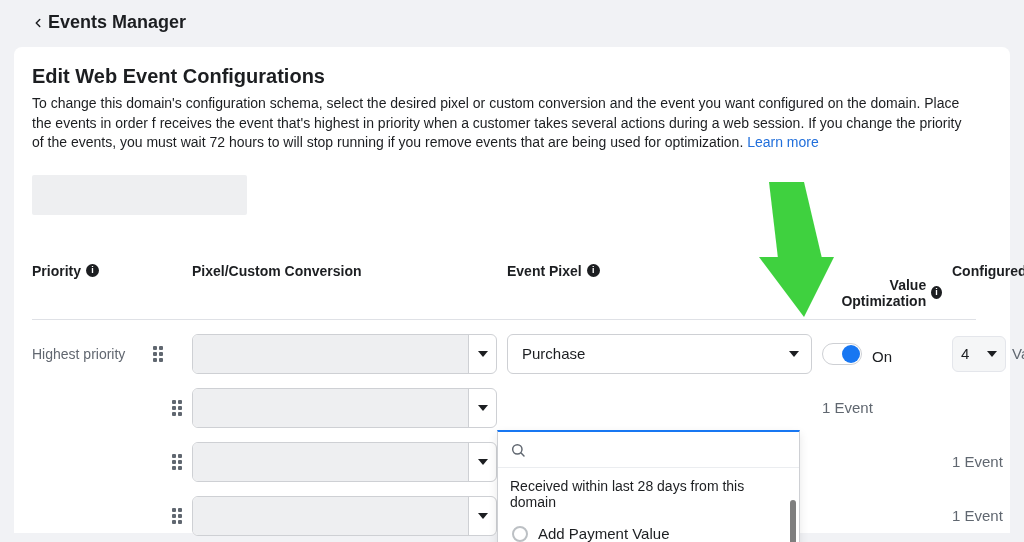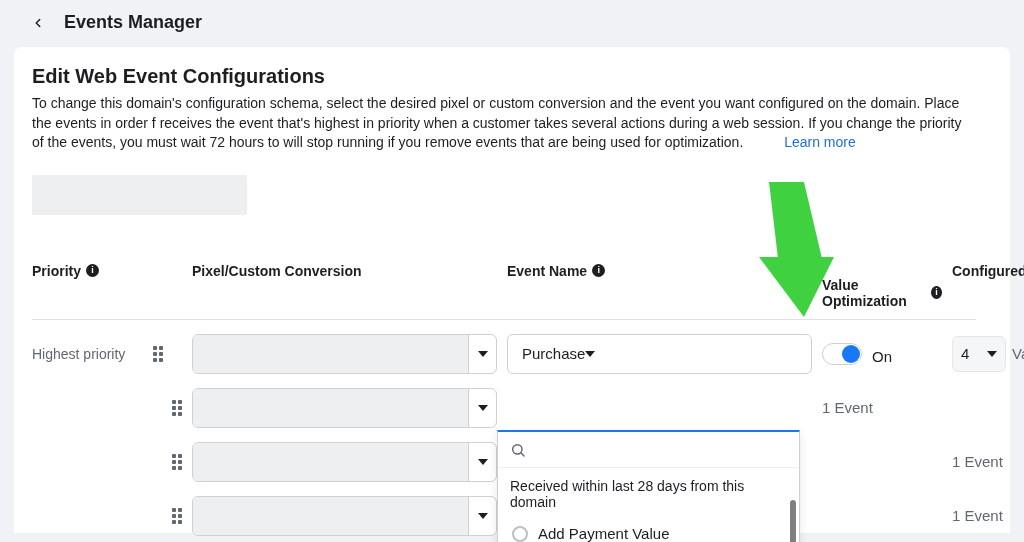--- a/index.html
+++ b/index.html
@@ -1,34 +1,34 @@
 <!DOCTYPE html>
 <html><head>
 <meta charset="utf-8">
 <style>
   * { box-sizing: border-box; font-family: Helvetica, Arial, sans-serif; }
   html, body { margin:0; padding:0; background:#f1f2f5; color:#1c1e21; width:1024px; height:542px; overflow:hidden; }
-  .header { display:flex; align-items:center; gap:16px; padding:12px 28px 14px 28px; }
+  .header { display:flex; align-items:center; padding:12px 28px 14px 28px; }
   .header .back-btn { width:20px; height:20px; cursor:pointer; display:flex; align-items:center; justify-content:center; }
   .header .title { font-size:18px; font-weight:700; }
   .panel { background:#fff; margin:0 14px; padding:18px 34px 0 18px; border-top-left-radius:8px; border-top-right-radius:8px; height:486px; position:relative; }
   .panel h2 { margin:0 0 6px 0; font-size:20px; font-weight:700; }
   .panel .desc { font-size:14px; color:#1c1e21; line-height:1.4; }
-  .panel .desc a { color:#216fdb; text-decoration:none;margin-left:37px; }
+  .panel .desc a { color:#216fdb; text-decoration:none; }
   .redacted { background:#eeeff1; height:40px; width:215px; margin-top:22px; margin-bottom:18px; border-radius:2px; }
   .cols { display:grid; grid-template-columns: 150px 305px 305px 120px 100px; align-items:center; column-gap:10px; }
-  .thead { border-bottom:1px solid #dfe1e6; padding-bottom:10px; margin-bottom:14px; }
+  .thead { border-bottom:1px solid #dfe1e6; padding-bottom:10px; margin-bottom:14px;text-align:right; }
   .th { font-size:14px; font-weight:700; display:flex; align-items:center; gap:5px; color:#1c1e21; }
   .th.right { justify-content:flex-start;margin-top:44px; }
   .info-icon { width:13px; height:13px; border-radius:50%; background:#1c1e21; color:#fff; font-size:9px; font-weight:700; display:inline-flex; align-items:center; justify-content:center; line-height:1;}
   .row { margin-bottom:14px; }
   .priority-label { font-size:14px; color:#616770; }
   .handle { display:inline-grid; grid-template-columns:repeat(2,4px); grid-auto-rows:4px; gap:2px; cursor:grab; margin-left:8px; }
   .handle span { width:4px; height:4px; background:#606770; border-radius:1px; }
-  .select { background:#fff; border:1px solid #ced0d4; border-radius:6px; height:40px; display:flex; align-items:center; justify-content:flex-start; padding:0 12px 0 14px; font-size:15px; color:#1c1e21; cursor:pointer; position:relative; }
+  .select { background:#fff; border:1px solid #ced0d4; border-radius:6px; height:40px; display:flex; align-items:center; justify-content:space-between; padding:0 12px 0 14px; font-size:15px; color:#1c1e21; cursor:pointer; position:relative; }
   .select.redacted-sel { padding:0; }
   .select.redacted-sel .redbox { background:#eeeff1; flex:1; height:100%; border-top-left-radius:5px; border-bottom-left-radius:5px; margin-right:0; }
   .select.redacted-sel .caret-wrap { width:28px; display:flex; align-items:center; justify-content:center; border-left:1px solid #ced0d4; height:100%; }
   .select.active { border:2px solid #1877f2; padding:0 11px 0 13px; }
   .caret { width:0; height:0; border-left:5px solid transparent; border-right:5px solid transparent; border-top:6px solid #1c1e21; }
   .toggle { width:40px; height:22px; background:#fff; border:1px solid #ced0d4; border-radius:12px; position:relative; cursor:pointer; }
   .toggle .knob { position:absolute; width:18px; height:18px; background:#1877f2; border-radius:50%; top:1px; right:1px; transition:0.15s; }
   .toggle-wrap { display:flex; align-items:flex-end; gap:10px; font-size:15px; }
   .small-select { background:#f5f6f7; border:1px solid #e4e6eb; border-radius:6px; height:36px; width:54px; display:flex; align-items:center; justify-content:space-between; padding:0 8px; font-size:15px; cursor:pointer; }
   .events-count { font-size:15px; color:#606770; }
@@ -68,21 +68,21 @@
 
   <div class="redacted"></div>
 
   <div class="cols thead">
     <div class="th">
         <span>Priority</span>
         <span class="info-icon">i</span>
       </div>
     <div class="th">Pixel/Custom Conversion</div>
     <div class="th">
-        <span>Event Name</span>
+        <span>Event Pixel</span>
         <span class="info-icon">i</span>
       </div>
     <div class="th right">
         <span>Value Optimization</span>
         <span class="info-icon">i</span>
       </div>
     <div class="th">Configured</div>
   </div>
 
   <div class="cols row">

